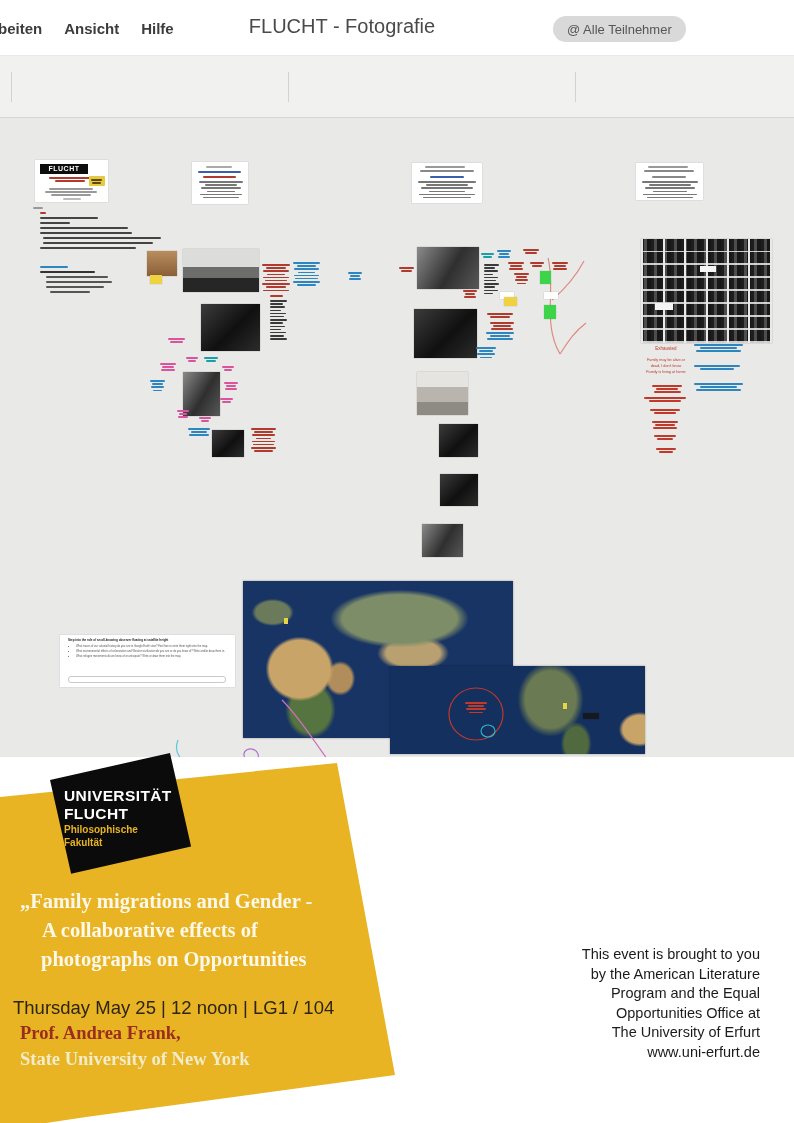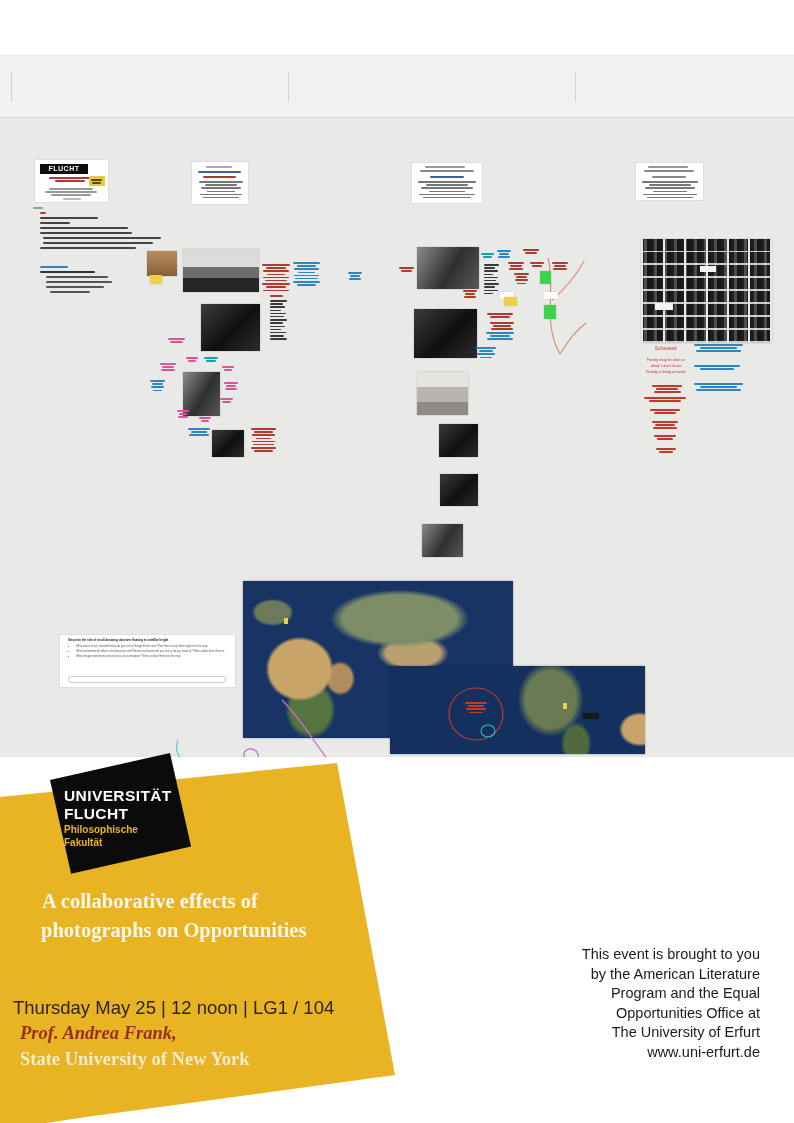--- a/index.html
+++ b/index.html
@@ -91,31 +91,42 @@
   #uni-logo-shape { position:absolute; left:50px; top:23px; width:123px; height:96px;
     transform:rotate(-12.7deg); transform-origin:top left; background:#0b0b0b; }
   #uni-logo-text { position:absolute; left:64px; top:30px; line-height:1; }
   .logo-main { font-size:15.5px; font-weight:700; color:#fff; letter-spacing:.4px; line-height:18px; }
   .logo-sub { font-size:10px; font-weight:700; line-height:12px; margin-top:1px; }
   #flyer-title { position:absolute; left:20px; top:130px; font-family:"Liberation Serif", serif;
     font-weight:700; font-size:20.5px; line-height:29px; color:#fdf8ea; }
   #flyer-title .t2 { padding-left:22px; } #flyer-title .t3 { padding-left:21px; }
   #flyer-when { position:absolute; left:13px; top:240px; font-size:18.5px; font-weight:400; }
   #flyer-speaker { position:absolute; left:20px; top:266px; font-family:"Liberation Serif", serif;
-    font-weight:700; font-style:italic; font-size:18.5px; }
+    font-weight:700; font-size:18.5px; }
   #flyer-affil { position:absolute; left:20px; top:292px; font-family:"Liberation Serif", serif;
     font-weight:700; font-size:18.5px; }
   #flyer-credits { position:absolute; right:34px; top:188px; text-align:right;
     font-size:14.5px; line-height:19.5px; color:#1b1b1b; }
 </style>
 </head>
 <body>
 
 <div id="stage">
 
+  <div class="menubar">
+    <div class="menu-items">
+      <span>beiten</span>
+      <span>Ansicht</span>
+      <span>Hilfe</span>
+    </div>
+    <div class="board-title">
+      <span class="board-title-inner">FLUCHT - Fotografie</span>
+    </div>
+    <div class="pill">@ Alle Teilnehmer</div>
+  </div>
 
   <div class="toolbar">
     <div class="vsep" style="left:11px"></div>
     <div class="tool" style="left:24px">
       <svg width="24" height="24" viewBox="0 0 24 24">
         <rect x="4" y="4" width="13" height="5" rx="1" fill="#b7b7b5"></rect>
         <path d="M17 5 h3 v5 h-9 v3 h-1.5 v-4.5 h9 z" fill="#b7b7b5"></path>
         <rect x="8.7" y="13" width="2.6" height="7" rx="1" fill="#b7b7b5"></rect>
       </svg>
     </div>
@@ -583,20 +594,21 @@
   <div id="flyer">
     <div id="flyer-yellow" style="background: rgb(232, 180, 36);"></div>
     <div id="uni-logo-shape"></div>
     <div id="uni-logo-text">
       <div class="logo-main">UNIVERSITÄT</div>
       <div class="logo-main">FLUCHT</div>
       <div class="logo-sub" style="color: rgb(232, 180, 36);">Philosophische</div>
       <div class="logo-sub" style="color: rgb(232, 180, 36);">Fakultät</div>
     </div>
     <div id="flyer-title">
+      <div class="t1">„Family migrations and Gender -</div>
       <div class="t2">A collaborative effects of</div>
       <div class="t3">photographs on Opportunities</div>
     </div>
     <div id="flyer-when" style="color: rgb(45, 36, 19);">Thursday  May 25 | 12 noon | LG1 / 104</div>
     <div id="flyer-speaker" style="color: rgb(155, 45, 31);">Prof. Andrea Frank,</div>
     <div id="flyer-credits">
       <div>This event is brought to you</div>
       <div>by the American Literature</div>
       <div>Program and the Equal</div>
       <div>Opportunities Office at</div>

